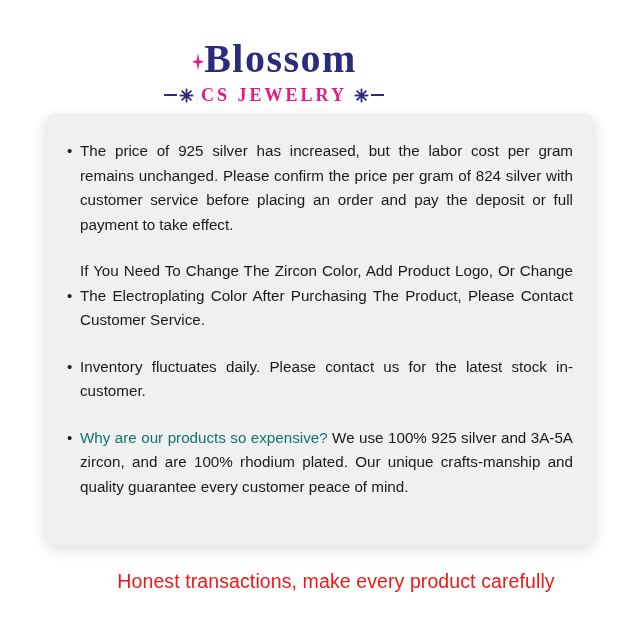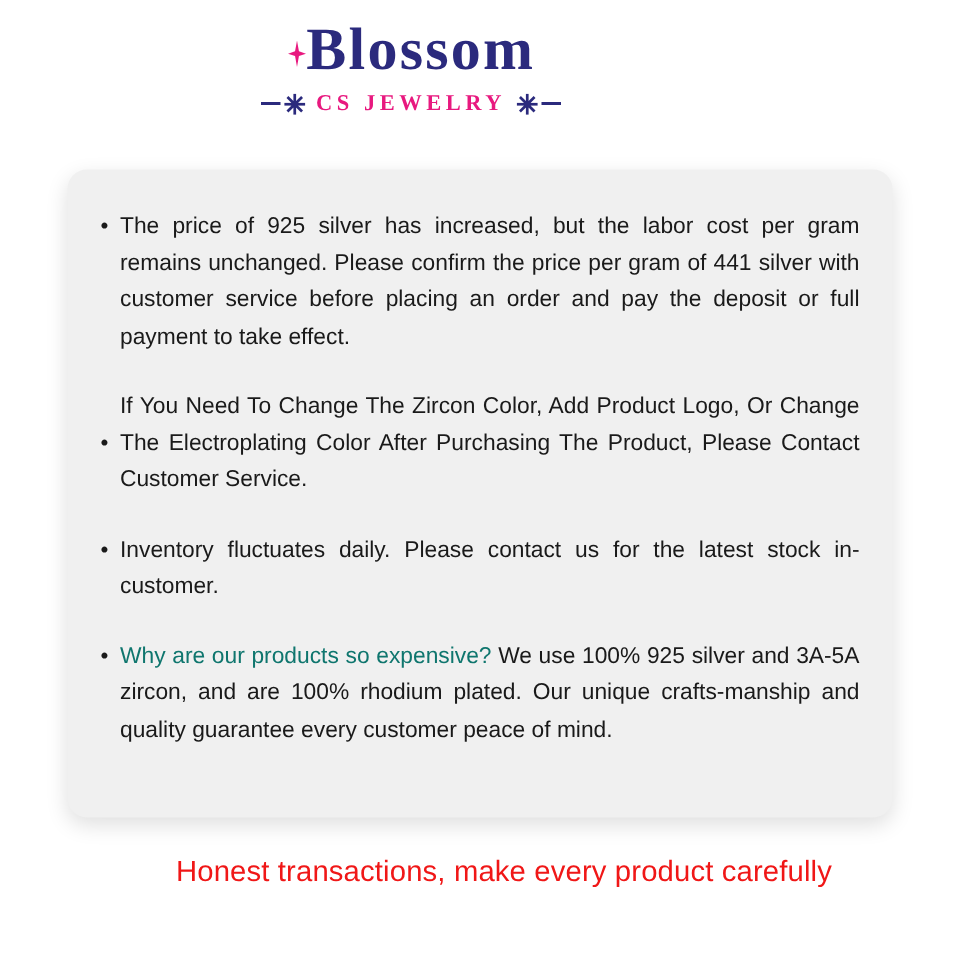--- a/index.html
+++ b/index.html
@@ -11,21 +11,21 @@
     height: 640px;
     background: #ffffff;
     font-family: "Liberation Sans", sans-serif;
     overflow: hidden;
     position: relative;
   }
 
   
   .header {
     width: 548px;
-    padding-top: 10px;
+    padding-top: 36px;
     text-align: center;
   }
   .brand-row {
     display: flex;
     align-items: center;
     justify-content: center;
     gap: 2px;
     height: 46px;
   }
   .sparkle-icon {
@@ -61,21 +61,21 @@
   }
   .orn svg { display: block; }
   .dash {
     display: inline-block;
     width: 13px;
     height: 2px;
     background: #2b2a7d;
   }
   .brand-sub {
     font-family: "Liberation Serif", serif;
-    font-size: 15px;
+    font-size: 18px;
     font-weight: 700;
     letter-spacing: 3px;
     color: #e8197f;
     line-height: 18px;
   }
 
   
   .card {
     position: absolute;
     left: 45px;
@@ -187,21 +187,21 @@
       <span class="dash"></span>
     </span>
   </div>
 </div>
 
 <div class="card">
   <ul class="bullet-list">
 
     <li class="bullet-item">
       <span class="bullet-dot">•</span>
-      <span class="bullet-text">The price of 925 silver has increased, but the labor cost per gram remains unchanged. Please confirm the price per gram of 441 silver with customer service before placing an order and pay the deposit or full payment to take effect.</span>
+      <span class="bullet-text">The price of 925 silver has increased, but the labor cost per gram remains unchanged. Please confirm the price per gram of 824 silver with customer service before placing an order and pay the deposit or full payment to take effect.</span>
     </li>
 
     <li class="bullet-item centered-bullet">
       <span class="bullet-dot">•</span>
       <span class="bullet-text">If You Need To Change The Zircon Color, Add Product Logo, Or Change The Electroplating Color After Purchasing The Product, Please Contact Customer Service.</span>
     </li>
 
     <li class="bullet-item">
       <span class="bullet-dot">•</span>
       <span class="bullet-text">Inventory fluctuates daily. Please contact us for the latest stock in‐customer.</span>

